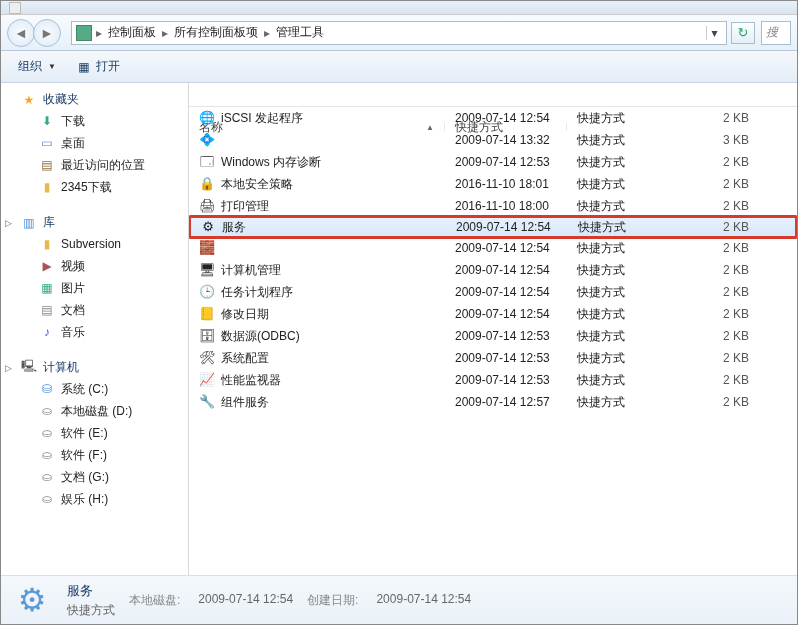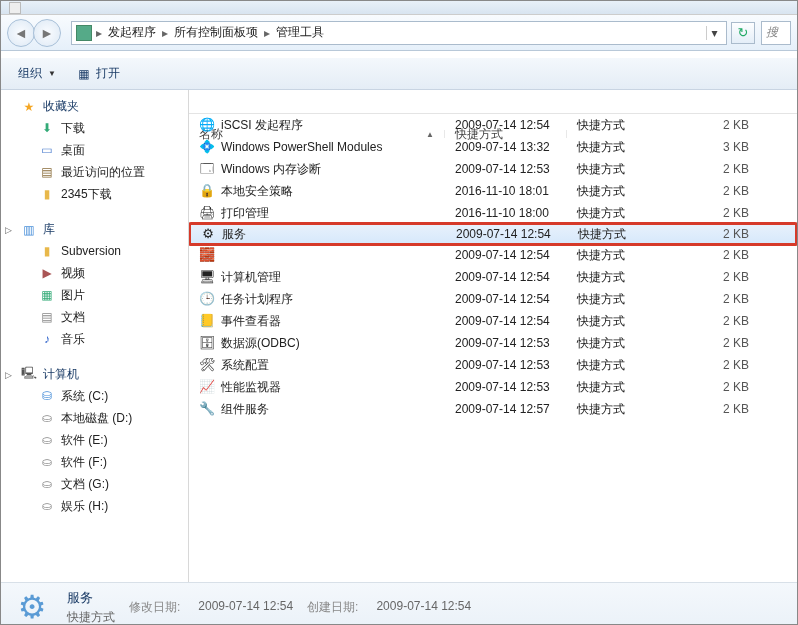--- a/index.html
+++ b/index.html
@@ -14,21 +14,21 @@
 .nav-btn:first-child { margin-right: -6px; }
 .addrbar { flex: 1; height: 24px; background: #fff; border: 1px solid #abc; margin-left: 6px; display: flex; align-items: center; padding: 0 4px; }
 .addrbar .crumb { padding: 0 4px; color: #222; white-space: nowrap; }
 .addrbar .sep { color: #666; padding: 0 2px; }
 .addrbar .iconbox { width: 16px; height: 16px; background: #5a8; border: 1px solid #486; margin-right: 2px; }
 .addr-drop { width: 16px; text-align: center; color: #444; border-left: 1px solid #ccc; margin-left: auto; }
 .refresh-btn { width: 24px; height: 22px; border: 1px solid #abc; background: linear-gradient(#fdfeff,#e4eef8); display: flex; align-items: center; justify-content: center; color: #2a6; font-size: 13px; }
 .searchbox { width: 30px; height: 24px; border: 1px solid #abc; background: #fff; margin-left: 2px; display: flex; align-items: center; padding-left: 4px; color: #888; font-style: italic; overflow: hidden; }
 
 
-.toolbar { height: 32px; background: linear-gradient(#f4f8fc, #e4edf6); border-bottom: 1px solid #c8d4e2; display: flex; align-items: center; padding: 0 8px; gap: 2px; margin-top: 7px; }
+.toolbar { height: 32px; background: linear-gradient(#f4f8fc, #e4edf6); border-bottom: 1px solid #c8d4e2; display: flex; align-items: center; padding: 0 8px; gap: 2px; }
 .tool-btn { padding: 3px 8px; color: #1a3b66; display: flex; align-items: center; gap: 4px; border: 1px solid transparent; border-radius: 2px; }
 .tool-btn .arr { font-size: 8px; color: #333; margin-left: 2px; }
 
 
 .main { display: flex; height: 492px; }
 .sidebar { width: 188px; background: #fff; border-right: 1px solid #d8d8d8; overflow-y: auto; padding: 6px 0; }
 .side-group { margin-bottom: 14px; }
 .side-head { display: flex; align-items: center; gap: 6px; padding: 2px 10px 2px 20px; font-weight: normal; color: #1a3b66; position: relative; }
 .side-head .exp { position: absolute; left: 4px; color: #666; font-size: 9px; }
 .side-item { display: flex; align-items: center; gap: 6px; padding: 2px 10px 2px 38px; color: #222; line-height: 18px; white-space: nowrap; }
@@ -67,21 +67,21 @@
 <div class="titlebar">
   <span class="tiny"></span>
 </div>
 
 <div class="navbar">
   <div class="nav-btn">◄</div>
   <div class="nav-btn">►</div>
   <div class="addrbar">
     <span class="iconbox"></span>
     <span class="sep">▸</span>
-    <span class="crumb">发起程序</span>
+    <span class="crumb">控制面板</span>
     <span class="sep">▸</span>
     <span class="crumb">所有控制面板项</span>
     <span class="sep">▸</span>
     <span class="crumb">管理工具</span>
     <span class="addr-drop">▾</span>
   </div>
   <div class="refresh-btn">↻</div>
   <div class="searchbox">搜</div>
 </div>
 
@@ -194,21 +194,20 @@
             <span class="r-ico">🌐</span>
             <span>iSCSI 发起程序</span>
           </div>
           <div class="c-date">2009-07-14 12:54</div>
           <div class="c-type">快捷方式</div>
           <div class="c-size">2 KB</div>
         </div>
         <div class="row">
           <div class="c-name">
             <span class="r-ico">💠</span>
-            <span>Windows PowerShell Modules</span>
           </div>
           <div class="c-date">2009-07-14 13:32</div>
           <div class="c-type">快捷方式</div>
           <div class="c-size">3 KB</div>
         </div>
         <div class="row">
           <div class="c-name">
             <span class="r-ico">🗔</span>
             <span>Windows 内存诊断</span>
           </div>
@@ -265,21 +264,21 @@
             <span class="r-ico">🕒</span>
             <span>任务计划程序</span>
           </div>
           <div class="c-date">2009-07-14 12:54</div>
           <div class="c-type">快捷方式</div>
           <div class="c-size">2 KB</div>
         </div>
         <div class="row">
           <div class="c-name">
             <span class="r-ico">📒</span>
-            <span>事件查看器</span>
+            <span>修改日期</span>
           </div>
           <div class="c-date">2009-07-14 12:54</div>
           <div class="c-type">快捷方式</div>
           <div class="c-size">2 KB</div>
         </div>
         <div class="row">
           <div class="c-name">
             <span class="r-ico">🗄</span>
             <span>数据源(ODBC)</span>
           </div>
@@ -321,21 +320,21 @@
 <div class="details">
   <div class="big-ico">⚙</div>
   <div class="info">
     <div class="title">服务</div>
     <div class="meta">
       <span>快捷方式</span>
     </div>
   </div>
   <div class="info">
     <div class="meta">
-        <span class="lbl">修改日期:</span> 
+        <span class="lbl">本地磁盘:</span> 
         <span>2009-07-14 12:54</span>
       </div>
   </div>
   <div class="info">
     <div class="meta">
         <span class="lbl">创建日期:</span> 
         <span>2009-07-14 12:54</span>
       </div>
   </div>
 </div>

